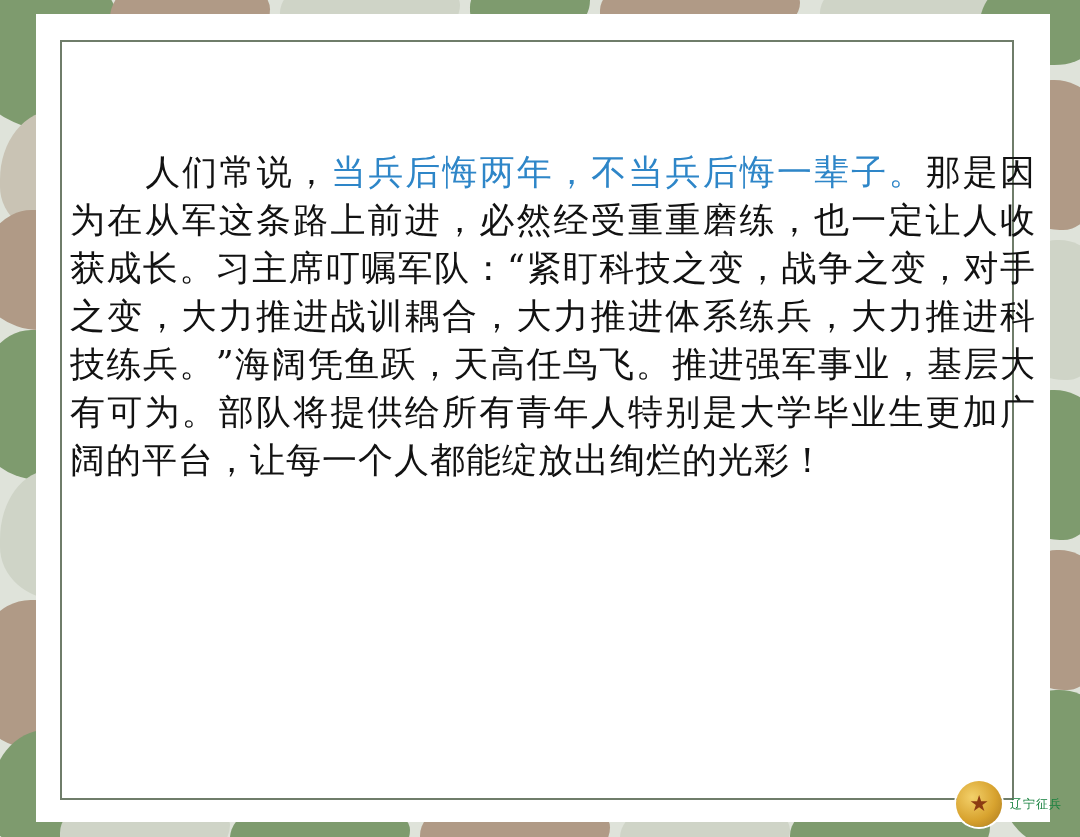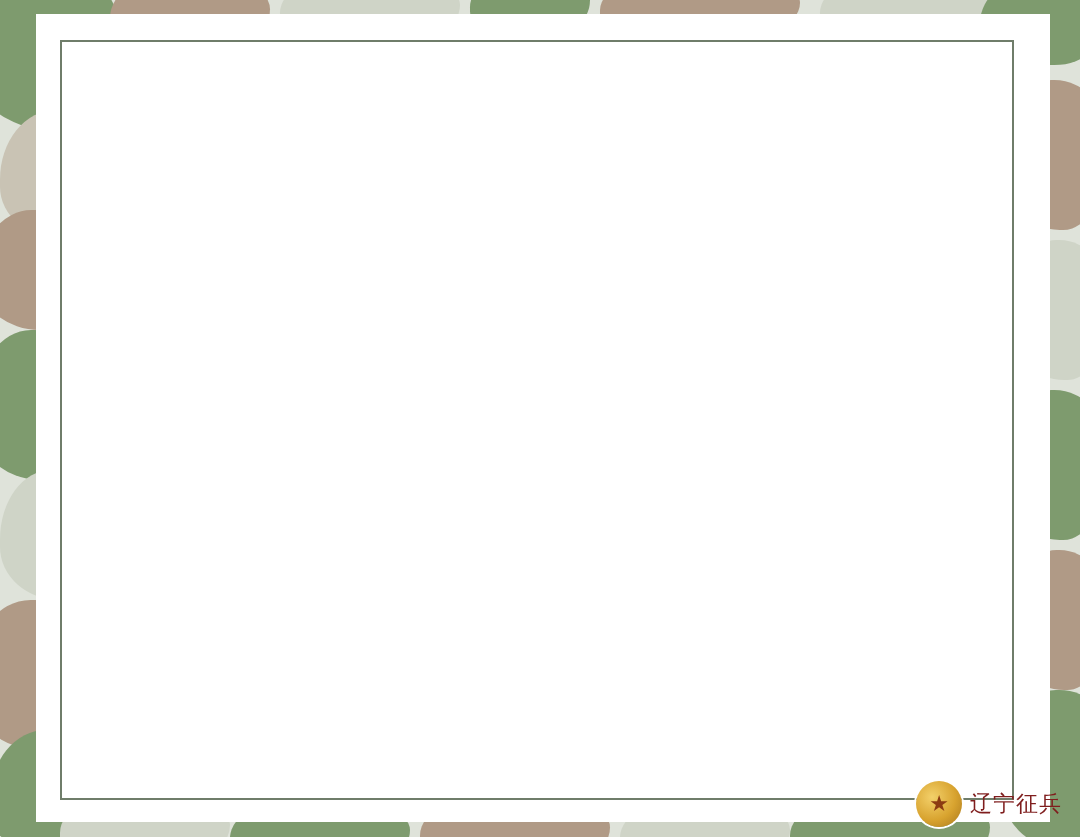--- a/index.html
+++ b/index.html
@@ -113,22 +113,22 @@
   .badge-logo .star {
     position: absolute;
     left: 50%;
     top: 50%;
     transform: translate(-50%, -52%);
     color: #8c3b12;
     font-size: 22px;
     line-height: 22px;
   }
   .badge-text {
-    font-size: 22px;
-    color: #7f1d1d;
+    font-size: 12px;
+    color: #15803d;
     font-family: "DejaVu Sans", "Liberation Sans", sans-serif;
     letter-spacing: 1px;
   }
 </style>
 </head>
 <body>
 
 <div class="poster">
 
   <div class="camo">
@@ -160,20 +160,23 @@
     <div class="blob" style="left:790px; top:790px; width:200px; height:85px; background:#7e9b6e;"></div>
   </div>
 
   <div class="page-white"></div>
 
   <div class="frame-line frame-top"></div>
   <div class="frame-line frame-left"></div>
   <div class="frame-line frame-right"></div>
   <div class="frame-line frame-bottom"></div>
 
+  <div class="text-block">
+    <span class="indent"></span><span>人们常说，</span><span class="hl">当兵后悔两年，不当兵后悔一辈子。</span><span>那是因为在从军这条路上前进，必然经受重重磨练，也一定让人收获成长。习主席叮嘱军队：“紧盯科技之变，战争之变，对手之变，大力推进战训耦合，大力推进体系练兵，大力推进科技练兵。”海阔凭鱼跃，天高任鸟飞。推进强军事业，基层大有可为。部队将提供给所有青年人特别是大学毕业生更加广阔的平台，让每一个人都能绽放出绚烂的光彩！</span>
+  </div>
 
   <div class="footer-badge">
     <div class="badge-logo">
       <span class="star">★</span>
     </div>
     <span class="badge-text">辽宁征兵</span>
   </div>
 
 </div>
 

